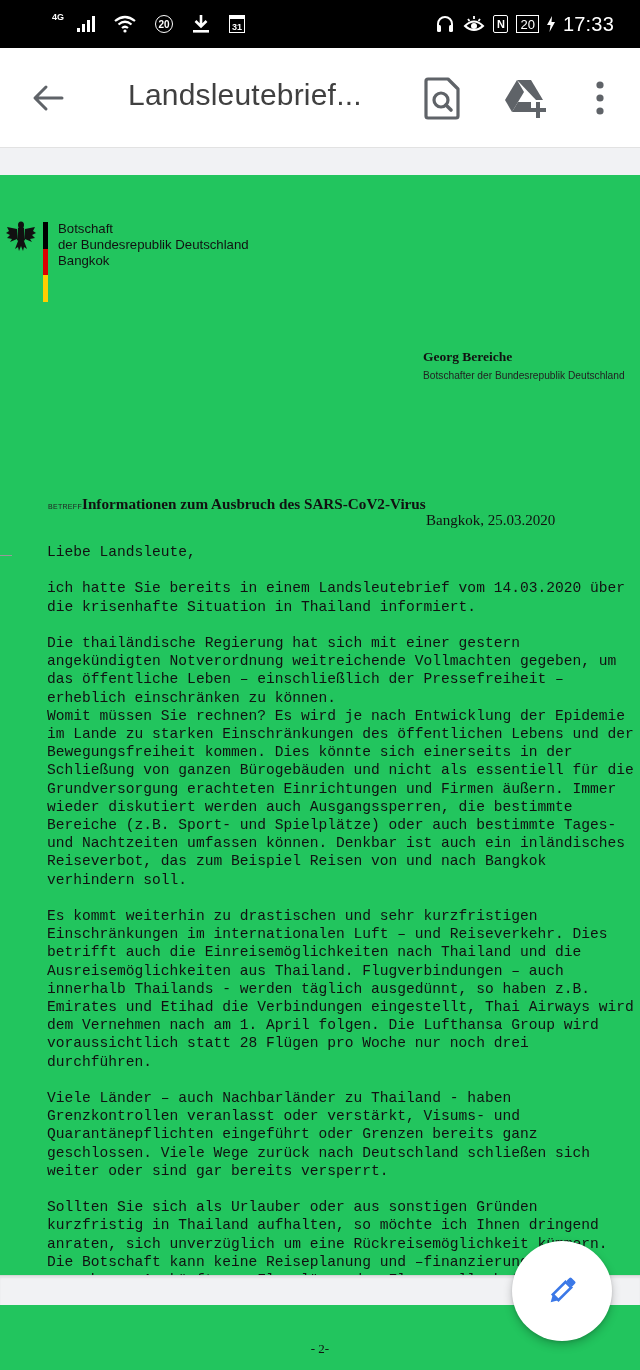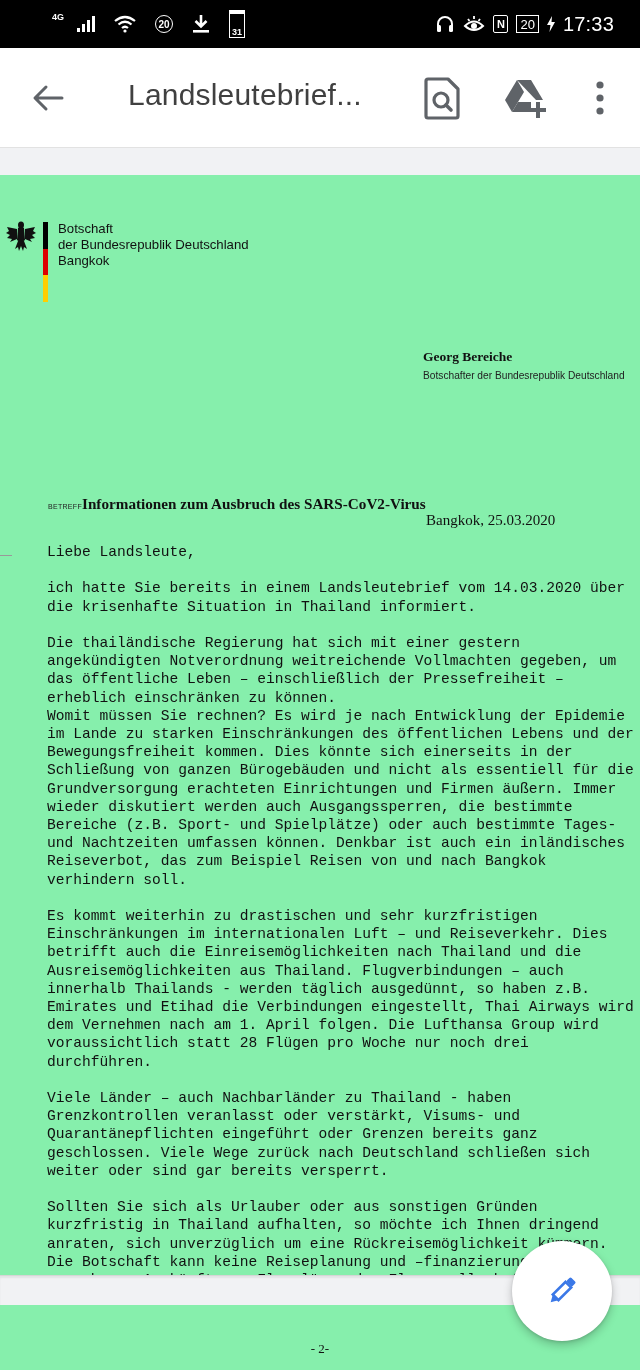--- a/index.html
+++ b/index.html
@@ -12,40 +12,40 @@
     position: absolute; left: 0; top: 0; width: 640px; height: 48px;
     background: #000; color: #fff;
     font-family: "Liberation Sans", sans-serif;
   }
   .sb-left { position: absolute; left: 52px; top: 10px; height: 28px; display: flex; align-items: center; gap: 19px; }
   .sb-right { position: absolute; right: 26px; top: 10px; height: 28px; display: flex; align-items: center; gap: 8px; }
   .sb-4g { font-size: 9px; font-weight: bold; align-self: flex-start; margin-top: 2px; }
   .sb-bars { display: flex; align-items: flex-end; gap: 2px; height: 16px; margin-left: -6px; }
   .sb-bars span { width: 3px; background: #fff; display: block; }
   .sb-circle { width: 18px; height: 18px; border: 1.5px solid #fff; border-radius: 50%; font-size: 10px; font-weight: bold; display: flex; align-items: center; justify-content: center; box-sizing: border-box; }
-  .sb-cal { width: 16px; height: 28px; border: 1.5px solid #fff; box-sizing: border-box; font-size: 9px; font-weight: bold; display: flex; align-items: flex-end; justify-content: center; border-top-width: 4px; line-height: 1; }
+  .sb-cal { width: 16px; height: 18px; border: 1.5px solid #fff; box-sizing: border-box; font-size: 9px; font-weight: bold; display: flex; align-items: flex-end; justify-content: center; border-top-width: 4px; line-height: 1; }
   .sb-battery { border: 1.5px solid #fff; font-size: 13px; padding: 0 3px; height: 18px; box-sizing: border-box; display: flex; align-items: center; line-height: 1; }
   .sb-time { font-size: 20px; letter-spacing: 0.2px; }
   .sb-nfc { border: 1.5px solid #fff; width: 15px; height: 18px; box-sizing: border-box; font-size: 11px; font-weight: bold; display: flex; align-items: center; justify-content: center; border-radius: 2px; }
 
   .appbar {
     position: absolute; left: 0; top: 48px; width: 640px; height: 99px;
     background: #fff; border-bottom: 1px solid #e2e2e2;
   }
   .appbar .back { position: absolute; left: 30px; top: 32px; width: 36px; height: 36px; }
   .appbar .title { position: absolute; left: 128px; top: 30px; font-size: 30px; color: #404040; letter-spacing: 0.2px; white-space: nowrap; }
   .appbar .find { position: absolute; left: 422px; top: 28px; width: 40px; height: 44px; }
   .appbar .drive { position: absolute; left: 503px; top: 30px; width: 46px; height: 42px; }
   .appbar .more { position: absolute; left: 588px; top: 30px; width: 24px; height: 40px; }
 
   .gap { position: absolute; left: 0; width: 640px; background: #f1f2f4; }
   .gap.g1 { top: 148px; height: 27px; }
   .gap.g2 { top: 1275px; height: 30px; border-top: 1px solid #d6d6d6; box-shadow: inset 0 2px 2px rgba(0,0,0,0.06); }
 
-  .page { position: absolute; left: 0; width: 640px; background: #86efac; }
+  .page { position: absolute; left: 0; width: 640px; background: #22c55e; }
   .page.p1 { top: 175px; height: 1100px; }
   .page.p2 { top: 1305px; height: 65px; }
 
   .eagle { position: absolute; left: 6px; top: 45px; width: 30px; height: 34px; }
   .flagbar { position: absolute; left: 43px; top: 47px; width: 5px; height: 80px; }
   .flagbar div { height: 33.33%; }
   .emb-text { position: absolute; left: 58px; top: 46px; font-size: 13.2px; line-height: 16px; color: #111; }
 
   .sig-name { position: absolute; left: 423px; top: 174px; font-family: "Liberation Serif", serif; font-weight: bold; font-size: 13.5px; color: #111; }
   .sig-role { position: absolute; left: 423px; top: 195px; font-size: 10.2px; color: #222; }

